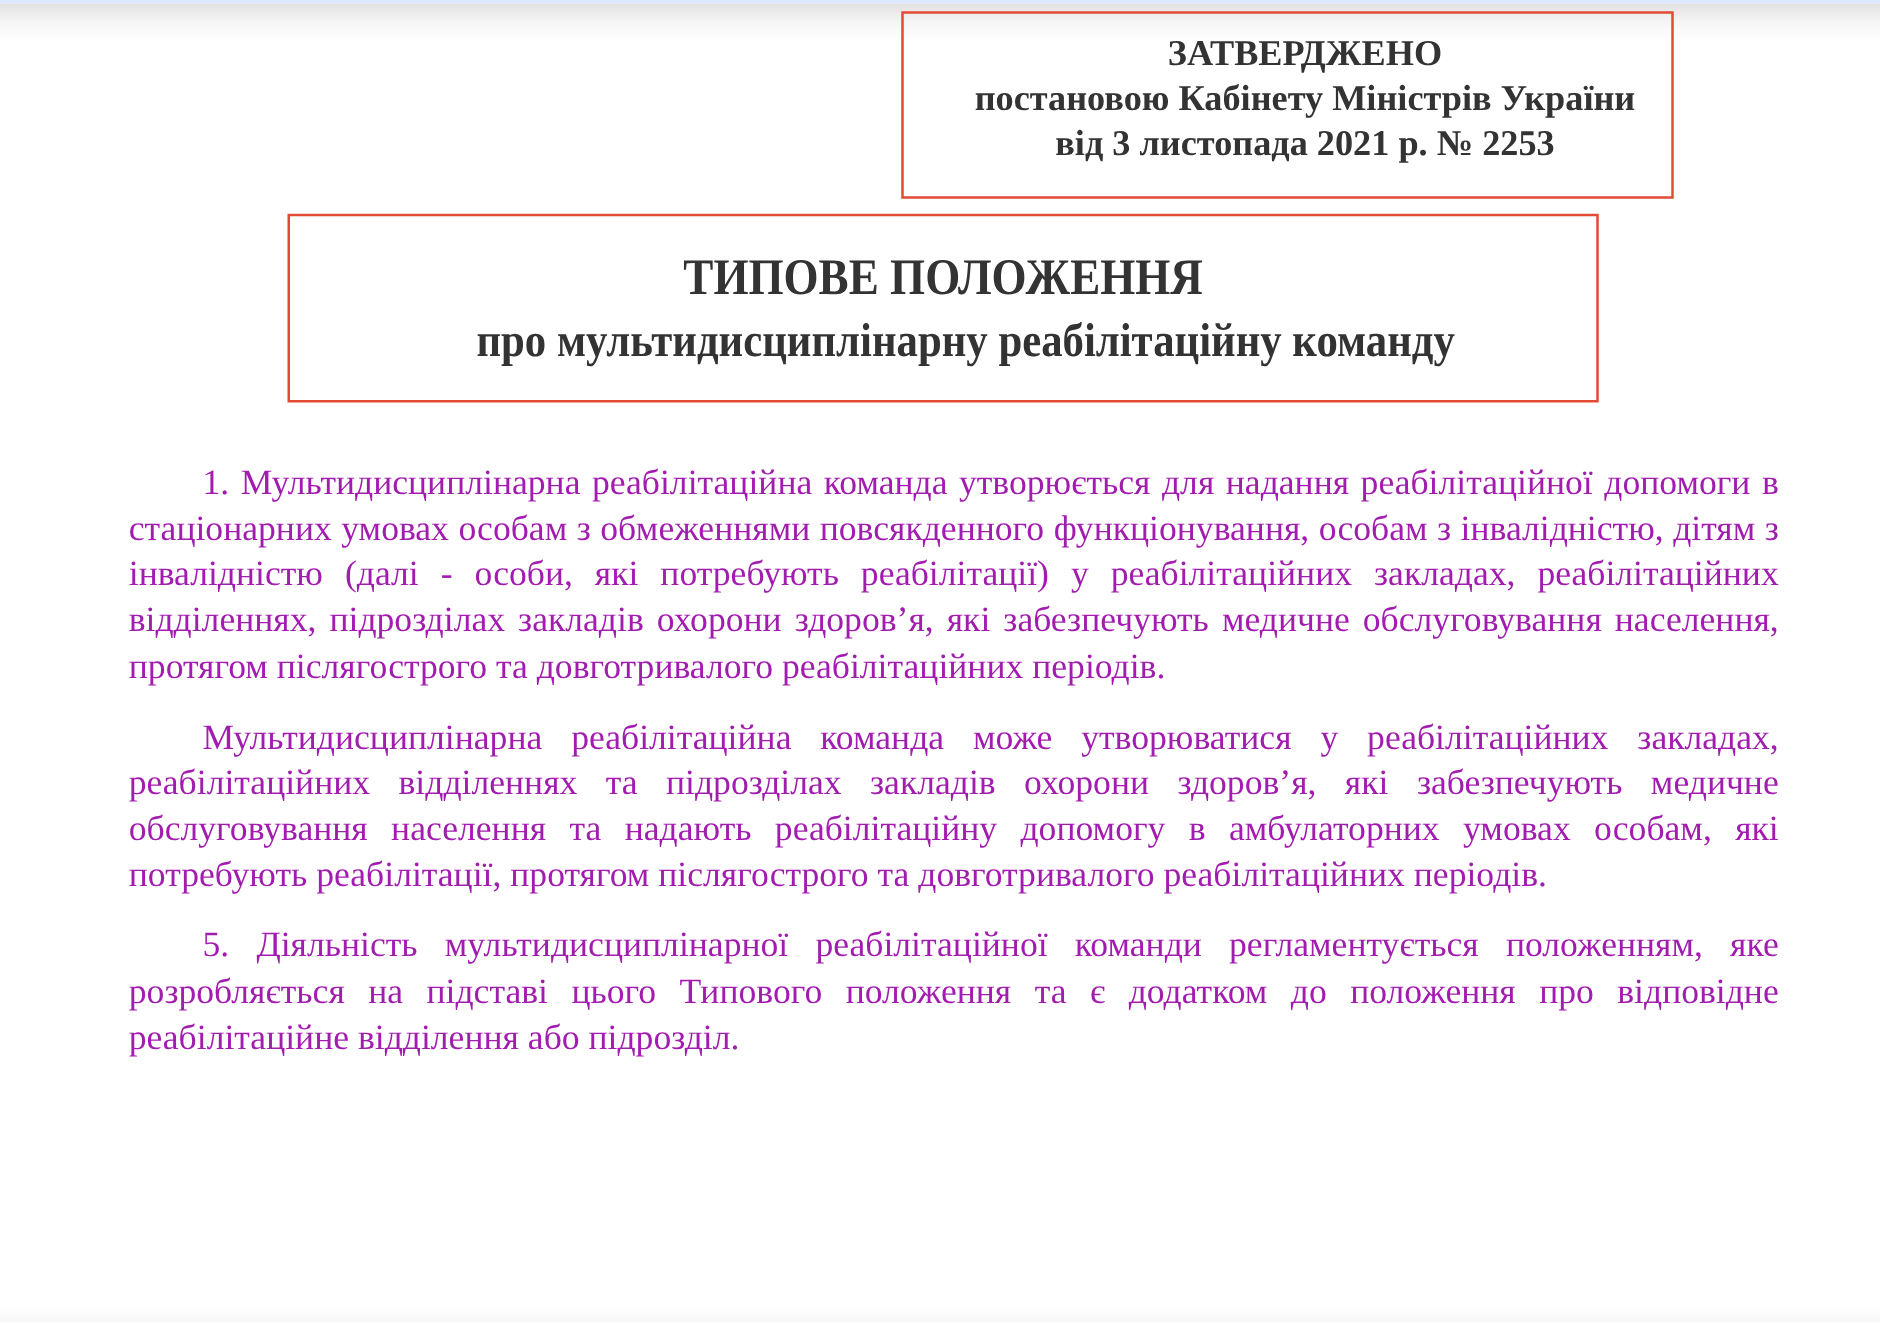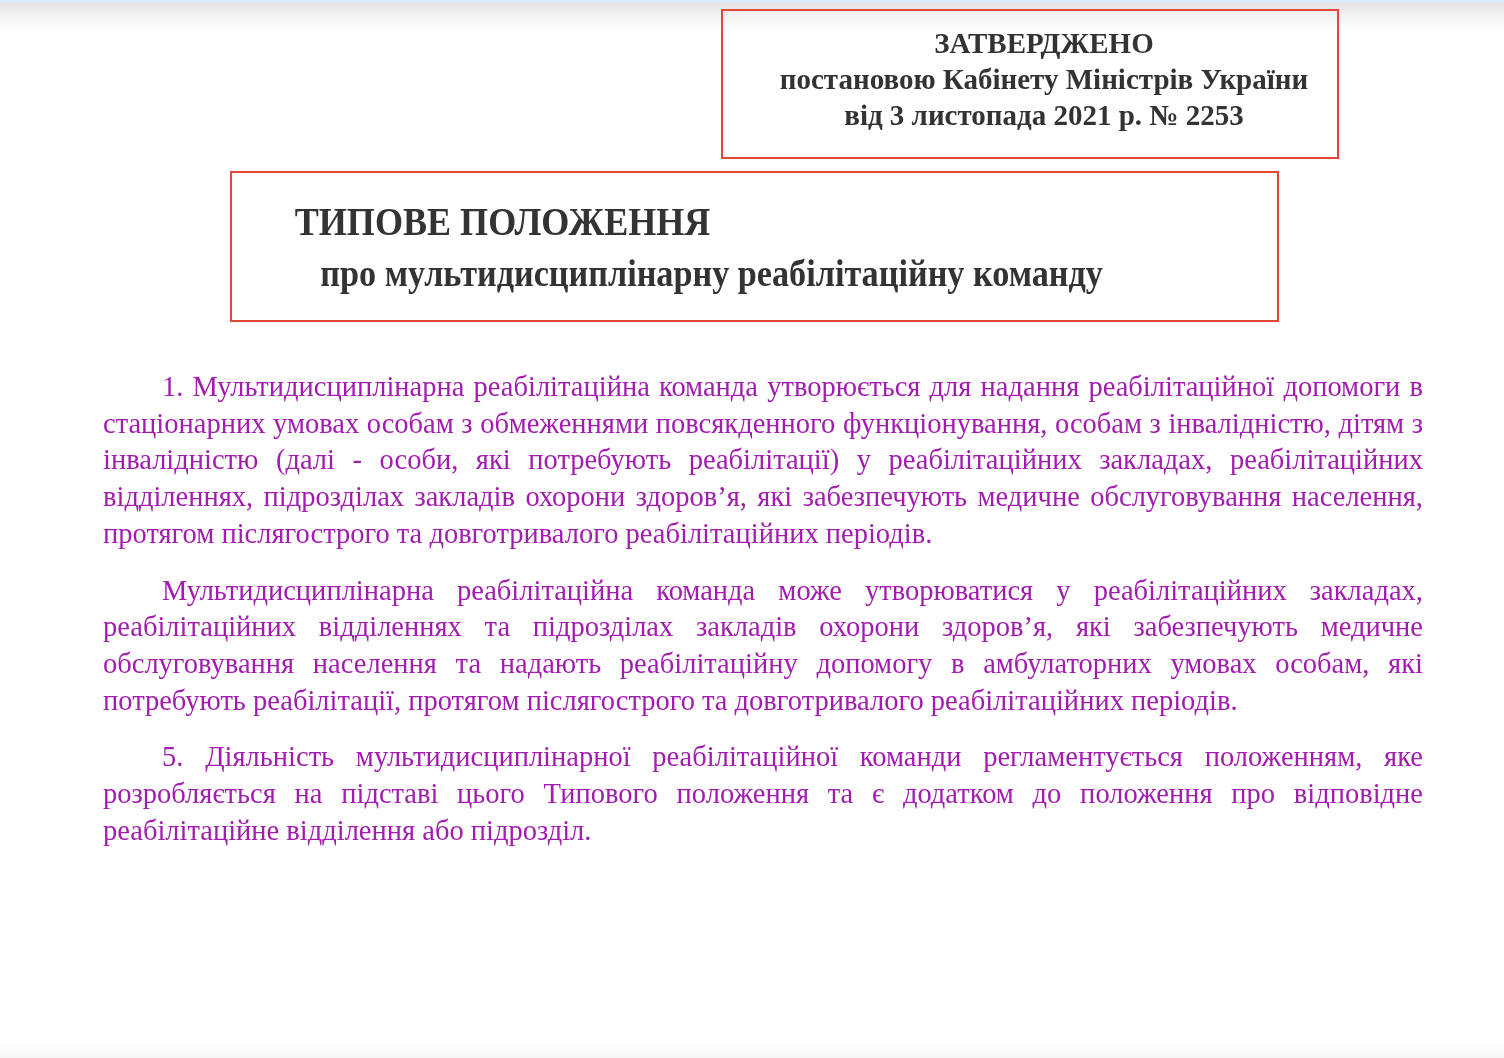--- a/index.html
+++ b/index.html
@@ -58,20 +58,21 @@
     .approved-box .line3 { padding-left: 28px; }
 
     .title-box {
       position: absolute;
       left: 230px;
       top: 171px;
       width: 1049px;
       height: 151px;
       border: 2px solid #e34a33;
       box-sizing: border-box;
+      text-align: center;
       font-weight: bold;
     }
     .title-box .t1 {
       position: absolute;
       left: 0; right: 0;
       top: 24px;
       font-size: 41px;
       line-height: 48px;
       transform: scaleX(0.88);
     }

